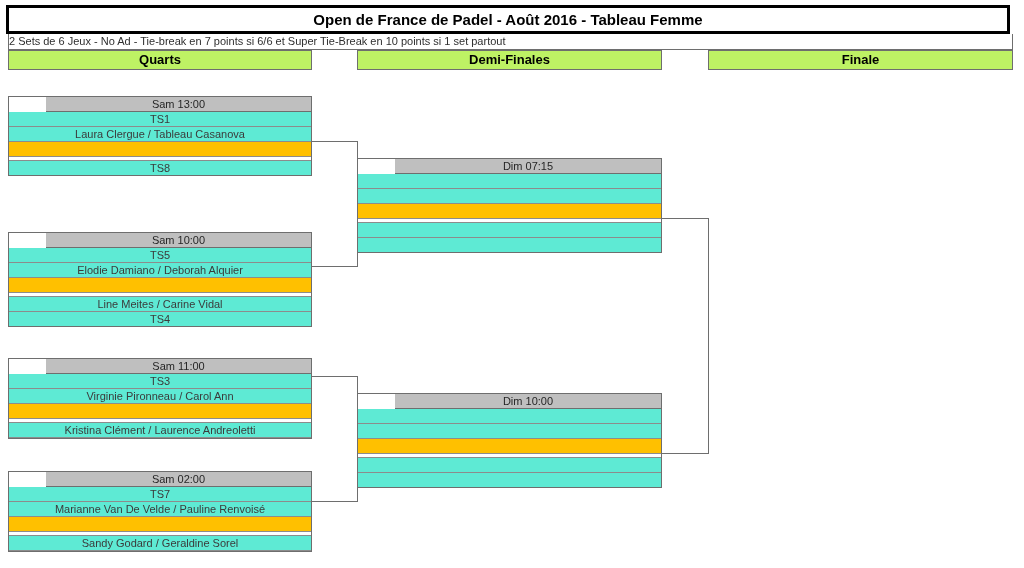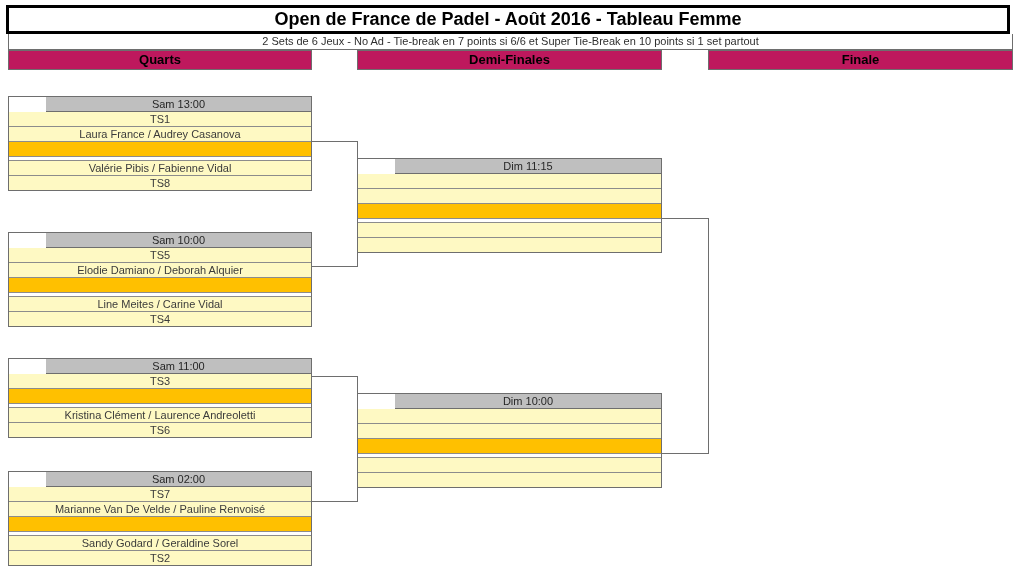--- a/index.html
+++ b/index.html
@@ -3,36 +3,36 @@
 <meta charset="utf-8">
 <style>
   html,body{margin:0;padding:0;background:#ffffff;}
   .page{
     position:relative;width:1024px;height:568px;background:#ffffff;
     font-family:"Liberation Sans","DejaVu Sans",sans-serif;overflow:hidden;
   }
   .title-box{
     position:absolute;left:6px;top:5px;width:998px;height:23px;
     border:3px solid #000;text-align:center;line-height:23px;
-    font-size:18px;font-weight:700;color:#000;
+    font-size:15px;font-weight:700;color:#000;
   }
   .subtitle-box{
     position:absolute;left:8px;top:34px;width:1003px;height:15px;
     border-left:1px solid #6e6e6e;border-right:1px solid #6e6e6e;border-bottom:1px solid #6e6e6e;
-    text-align:center;line-height:15px;font-size:11px;color:#2f2f2f;
+    text-align:left;line-height:15px;font-size:11px;color:#2f2f2f;
   }
   .col-header{
-    position:absolute;top:50px;height:18px;border:1px solid #6e6e6e;background:#be185d;
+    position:absolute;top:50px;height:18px;border:1px solid #6e6e6e;background:#bef264;
     text-align:center;line-height:18px;font-size:13px;font-weight:700;color:#000;
   }
   .match{
     position:absolute;border:1px solid #6e6e6e;background:#fff;box-sizing:content-box;
   }
   .match .row{
-    height:14px;line-height:14px;border-bottom:1px solid #8c8c8c;background:#fef9c3;
+    height:14px;line-height:14px;border-bottom:1px solid #8c8c8c;background:#5eead4;
     font-size:11px;text-align:center;color:#3b3b3b;overflow:hidden;white-space:nowrap;
   }
   .match .row.time{background:#bfbfbf;border-bottom-color:#6e6e6e;color:#262626;margin-left:37px;}
   .match .row.winner{background:#ffc000;}
   .match .spacer{height:3px;border-bottom:1px solid #8c8c8c;background:#fff;}
   .match .row.last{border-bottom:none;}
   .hline{position:absolute;height:1px;background:#6e6e6e;}
   .vline{position:absolute;width:1px;background:#6e6e6e;}
 </style>
 </head>
@@ -53,58 +53,56 @@
   <div class="hline" style="left:312px;top:376px;width:45px"></div>
   <div class="hline" style="left:312px;top:501px;width:45px"></div>
   <div class="vline" style="left:357px;top:376px;height:126px"></div>
   <div class="hline" style="left:662px;top:218px;width:46px"></div>
   <div class="hline" style="left:662px;top:453px;width:46px"></div>
   <div class="vline" style="left:708px;top:218px;height:236px"></div>
 
   <div class="match" style="left:8px;top:96px;width:302px">
     <div class="row time">Sam 13:00</div>
     <div class="row">TS1</div>
-    <div class="row">Laura France / Audrey Casanova</div>
+    <div class="row">Laura Clergue / Tableau Casanova</div>
     <div class="row winner"></div>
     <div class="spacer"></div>
-    <div class="row">Valérie Pibis / Fabienne Vidal</div>
     <div class="row last">TS8</div>
   </div>
 
   <div class="match" style="left:8px;top:232px;width:302px">
     <div class="row time">Sam 10:00</div>
     <div class="row">TS5</div>
     <div class="row">Elodie Damiano / Deborah Alquier</div>
     <div class="row winner"></div>
     <div class="spacer"></div>
     <div class="row">Line Meites / Carine Vidal</div>
     <div class="row last">TS4</div>
   </div>
 
   <div class="match" style="left:8px;top:358px;width:302px">
     <div class="row time">Sam 11:00</div>
     <div class="row">TS3</div>
+    <div class="row">Virginie Pironneau / Carol Ann</div>
     <div class="row winner"></div>
     <div class="spacer"></div>
     <div class="row">Kristina Clément / Laurence Andreoletti</div>
-    <div class="row last">TS6</div>
   </div>
 
   <div class="match" style="left:8px;top:471px;width:302px">
     <div class="row time">Sam 02:00</div>
     <div class="row">TS7</div>
     <div class="row">Marianne Van De Velde / Pauline Renvoisé</div>
     <div class="row winner"></div>
     <div class="spacer"></div>
     <div class="row">Sandy Godard / Geraldine Sorel</div>
-    <div class="row last">TS2</div>
   </div>
 
   <div class="match" style="left:357px;top:158px;width:303px">
-    <div class="row time">Dim 11:15</div>
+    <div class="row time">Dim 07:15</div>
     <div class="row"></div>
     <div class="row"></div>
     <div class="row winner"></div>
     <div class="spacer"></div>
     <div class="row"></div>
     <div class="row last"></div>
   </div>
 
   <div class="match" style="left:357px;top:393px;width:303px">
     <div class="row time">Dim 10:00</div>

